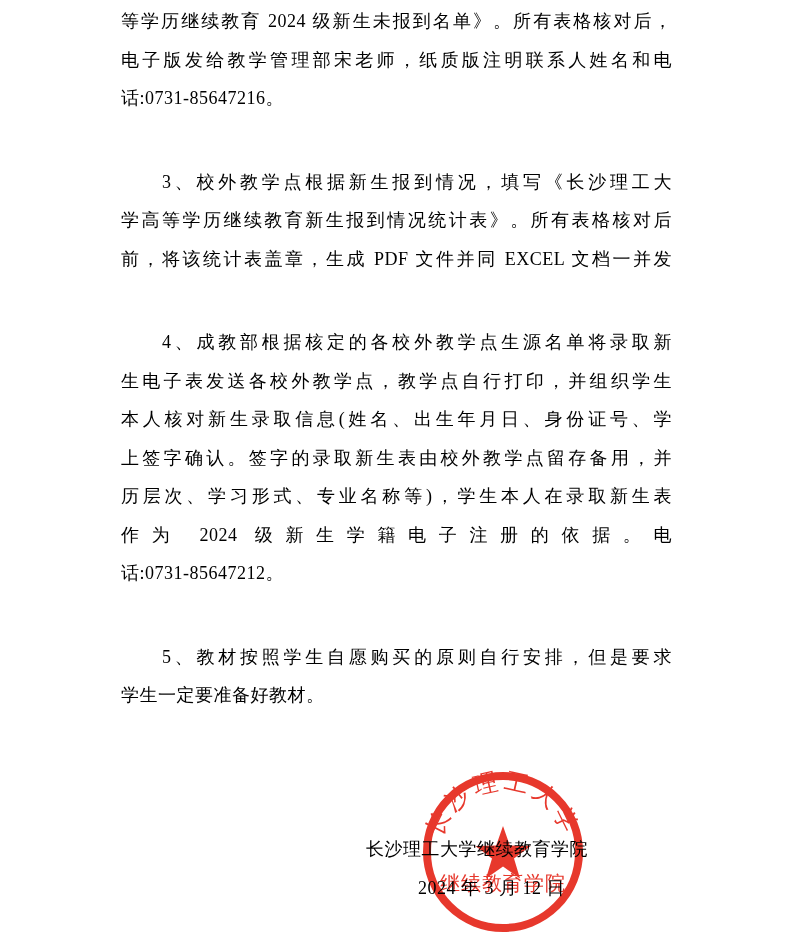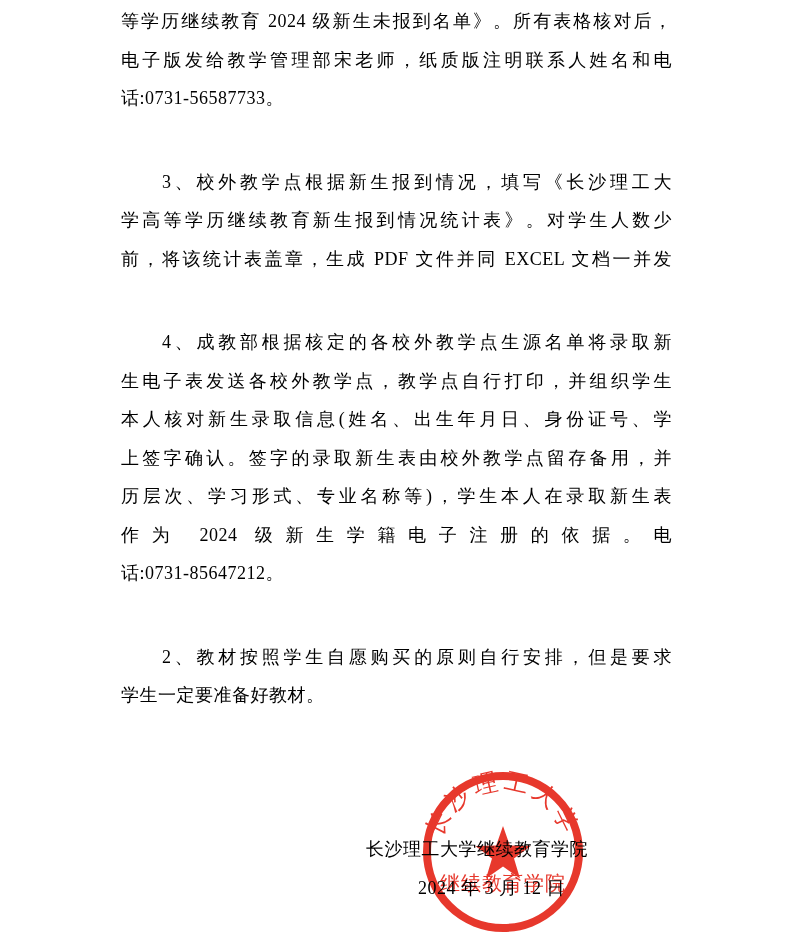--- a/index.html
+++ b/index.html
@@ -57,32 +57,32 @@
   }
 </style>
 </head>
 <body>
 
 <div class="page">
 
   <div class="textcol">
     <div class="line j">等学历继续教育 2024 级新生未报到名单》。所有表格核对后，</div>
     <div class="line j">电子版发给教学管理部宋老师，纸质版注明联系人姓名和电</div>
-    <div class="line">话:0731-56587733。</div>
+    <div class="line">话:0731-85647216。</div>
     <div class="line j ind">3、校外教学点根据新生报到情况，填写《长沙理工大</div>
-    <div class="line j">学高等学历继续教育新生报到情况统计表》。对学生人数少</div>
+    <div class="line j">学高等学历继续教育新生报到情况统计表》。所有表格核对后</div>
     <div class="line j">前，将该统计表盖章，生成 PDF 文件并同 EXCEL 文档一并发</div>
     <div class="line j ind">4、成教部根据核定的各校外教学点生源名单将录取新</div>
     <div class="line j">生电子表发送各校外教学点，教学点自行打印，并组织学生</div>
     <div class="line j">本人核对新生录取信息(姓名、出生年月日、身份证号、学</div>
     <div class="line j">上签字确认。签字的录取新生表由校外教学点留存备用，并</div>
     <div class="line j">历层次、学习形式、专业名称等)，学生本人在录取新生表</div>
     <div class="line j">作为 2024 级新生学籍电子注册的依据。电</div>
     <div class="line">话:0731-85647212。</div>
-    <div class="line j ind">2、教材按照学生自愿购买的原则自行安排，但是要求</div>
+    <div class="line j ind">5、教材按照学生自愿购买的原则自行安排，但是要求</div>
     <div class="line">学生一定要准备好教材。</div>
 
     <div class="line spacer"></div>
     <div class="line spacer"></div>
     <div class="line spacer"></div>
 
     <div class="line sig-org">长沙理工大学继续教育学院</div>
     <div class="line sig-date">2024 年 3 月 12 日</div>
   </div>
 

